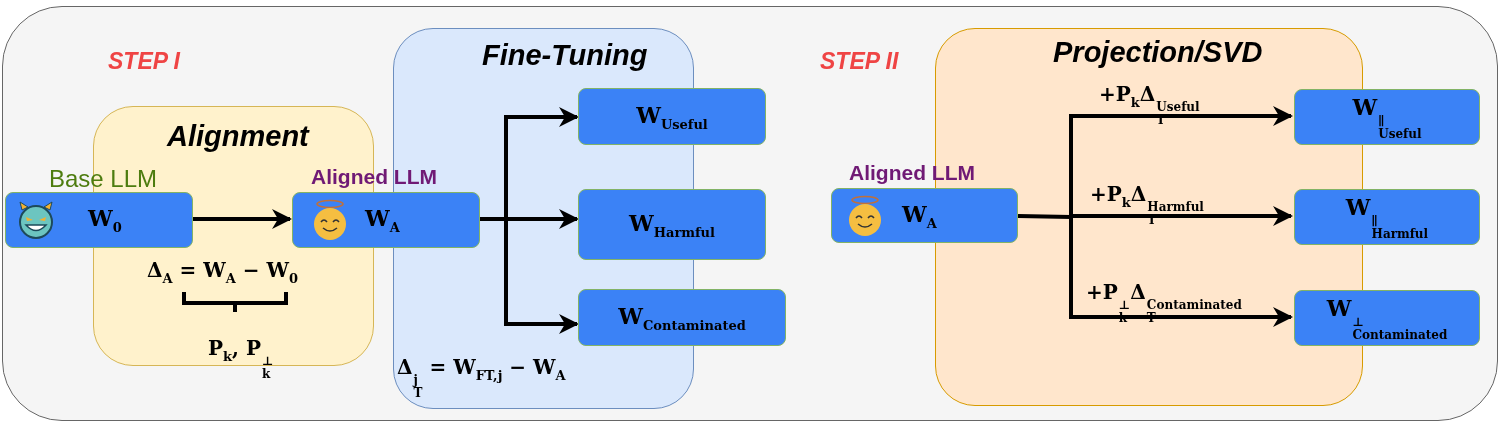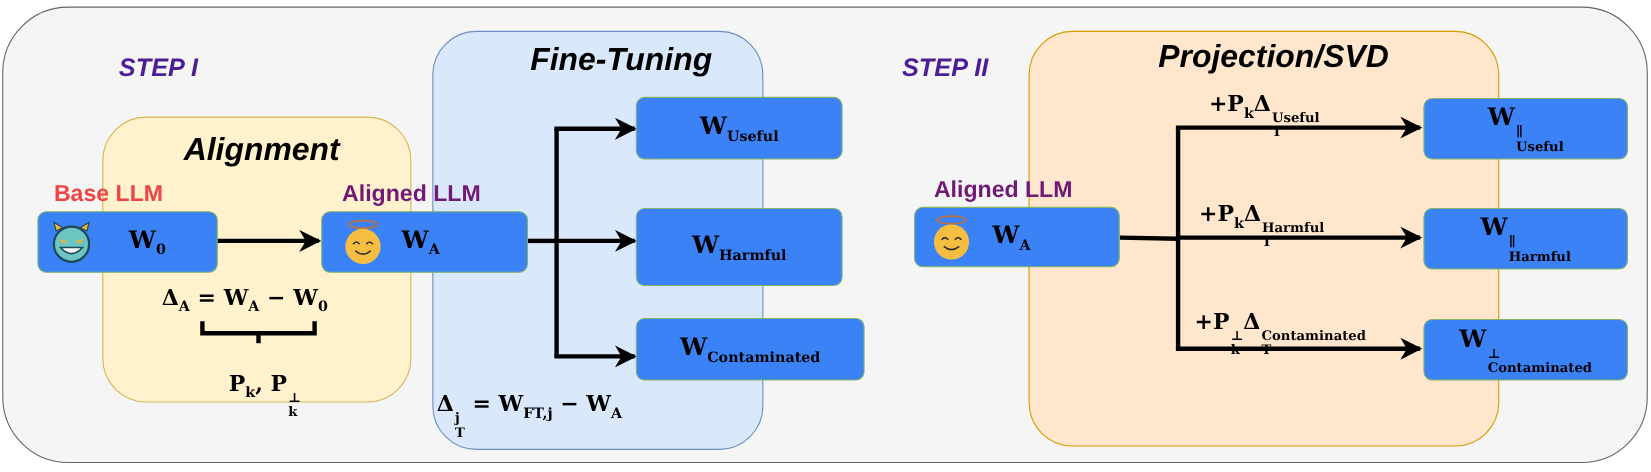--- a/index.html
+++ b/index.html
@@ -1,30 +1,30 @@
 <!DOCTYPE html>
 <html><head>
 <meta charset="utf-8">
 <style>
   html,body{margin:0;padding:0;background:#ffffff;}
   body{width:1501px;height:429px;position:relative;overflow:hidden;font-family:"Liberation Sans",sans-serif;}
   .abs{position:absolute;}
   .outer{left:2px;top:6px;width:1496px;height:415px;background:#f5f5f5;border:1.5px solid #666;border-radius:60px;box-sizing:border-box;}
-  .step{font-family:"Liberation Sans",sans-serif;font-weight:bold;font-style:italic;font-size:23px;color:#4c1d95;}
+  .step{font-family:"Liberation Sans",sans-serif;font-weight:bold;font-style:italic;font-size:23px;color:#ef4444;}
   .region{box-sizing:border-box;border-radius:40px;}
   .align-region{left:93px;top:106px;width:281px;height:260px;background:#fff2cc;border:1px solid #d6b656;}
   .ft-region{left:393px;top:28px;width:301px;height:381px;background:#dae8fc;border:1px solid #6c8ebf;}
   .proj-region{left:935px;top:28px;width:428px;height:378px;background:#ffe6cc;border:1px solid #d79b00;}
   .region-title{font-family:"Liberation Sans",sans-serif;font-weight:bold;font-style:italic;font-size:29px;color:#000;white-space:nowrap;}
   .node{box-sizing:border-box;background:#3b82f6;border:1.5px solid #82b366;border-radius:8px;display:flex;align-items:center;justify-content:center;}
   .math{font-family:"DejaVu Serif",serif;font-weight:bold;color:#000;white-space:nowrap;}
   .W{font-size:22px;}
   .sub{font-size:13px;vertical-align:-6px;}
   .supsub{display:inline-flex;flex-direction:column;vertical-align:-10px;line-height:13px;font-size:12px;margin-left:1px;}
-  .label-red{color:#ef4444;font-weight:bold;font-size:21px;}
+  .label-red{color:#4d7c0f;font-weight:normal;font-size:24px;}
   .label-blue{color:#701a75;font-weight:bold;font-size:21px;}
   svg.lines{position:absolute;left:0;top:0;}
   .eq{font-size:20px;}
 </style>
 </head>
 <body>
 
 <div class="abs outer"></div>
 
 <div class="abs step" style="left:108px;top:48px;">STEP I</div>
@@ -56,21 +56,21 @@
   <line x1="235" y1="303" x2="235" y2="312" stroke="#000" stroke-width="4"></line>
 
   <line x1="1018" y1="216" x2="1071" y2="217" stroke="#000" stroke-width="4"></line>
   <polyline points="1071,116 1071,317" fill="none" stroke="#000" stroke-width="4"></polyline>
   <line x1="1069" y1="116" x2="1291" y2="116" stroke="#000" stroke-width="4" marker-end="url(#ah)"></line>
   <line x1="1071" y1="216" x2="1291" y2="216" stroke="#000" stroke-width="4" marker-end="url(#ah)"></line>
   <line x1="1069" y1="317" x2="1291" y2="317" stroke="#000" stroke-width="4" marker-end="url(#ah)"></line>
 </svg>
 
 <div class="abs label-red" style="left:49px;top:165px;">Base LLM</div>
-<div class="abs node" style="left:5px;top:192px;width:164px;height:56px;justify-content:flex-start;padding-left:10px;margin-left:29px;">
+<div class="abs node" style="left:5px;top:192px;width:188px;height:56px;justify-content:flex-start;padding-left:10px;">
   <svg width="40" height="40" viewBox="0 0 40 40">
     <path d="M6,10 L4,2 L12,7 Z" fill="#f2b233" stroke="#1d4a5a" stroke-width="1"></path>
     <path d="M34,10 L36,2 L28,7 Z" fill="#f2b233" stroke="#1d4a5a" stroke-width="1"></path>
     <circle cx="20" cy="22" r="16" fill="#6cc5c0" stroke="#1d4a5a" stroke-width="2"></circle>
     <path d="M10,17 L17,20 L11,21 Z" fill="#f2b233"></path>
     <path d="M30,17 L23,20 L29,21 Z" fill="#f2b233"></path>
     <path d="M10,25 Q20,36 30,25 Z" fill="#fff" stroke="#1d4a5a" stroke-width="1.5"></path>
   </svg>
   <span class="math W" style="margin-left:32px;"><span>W</span><span class="sub">0</span></span>
 </div>

